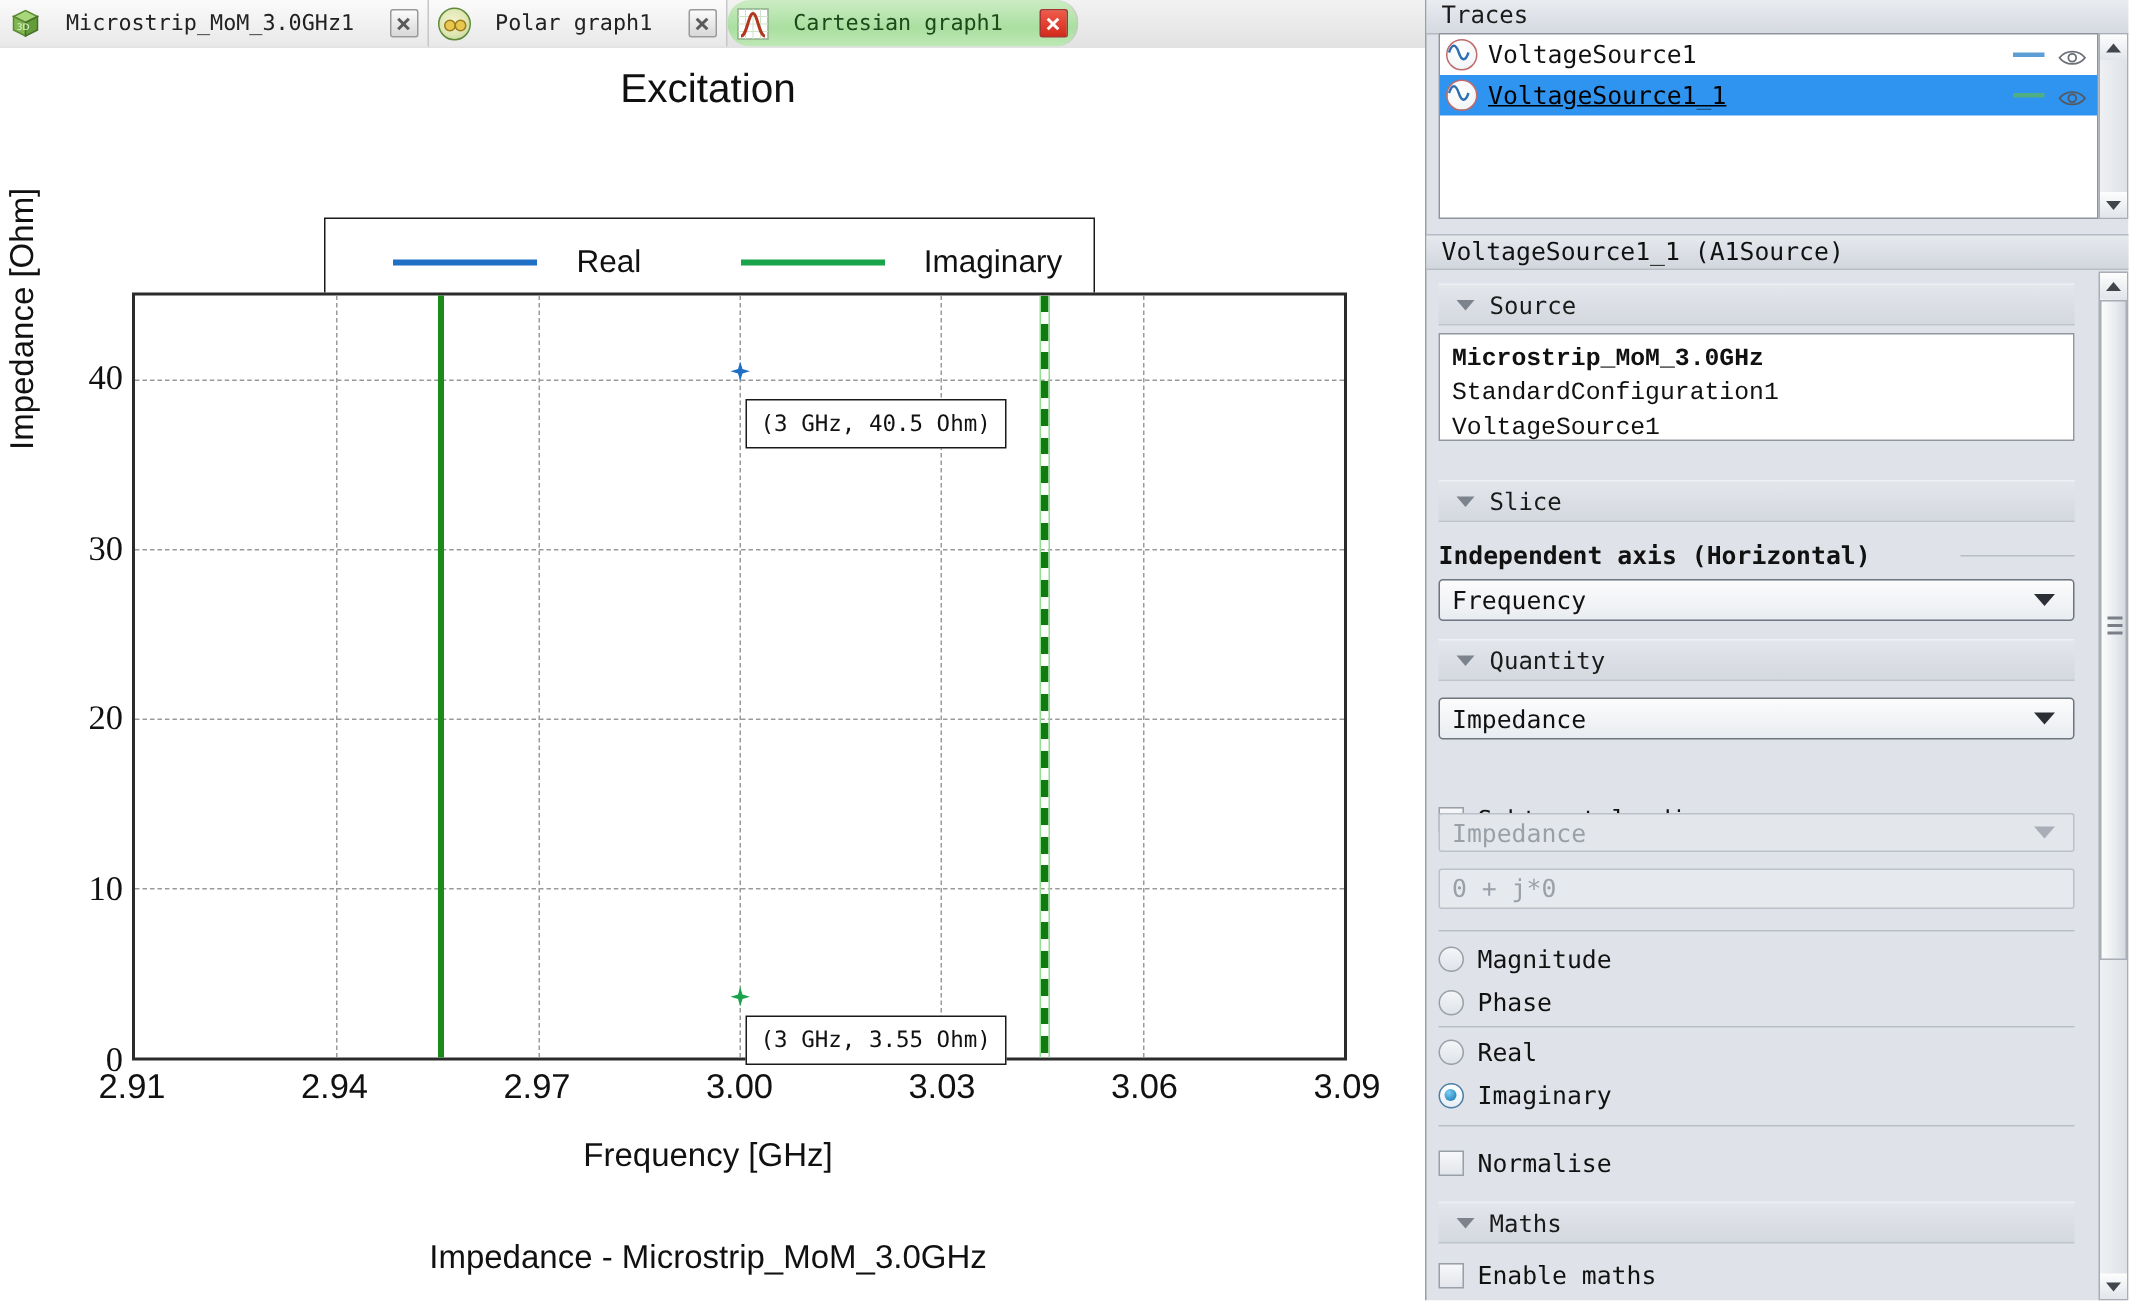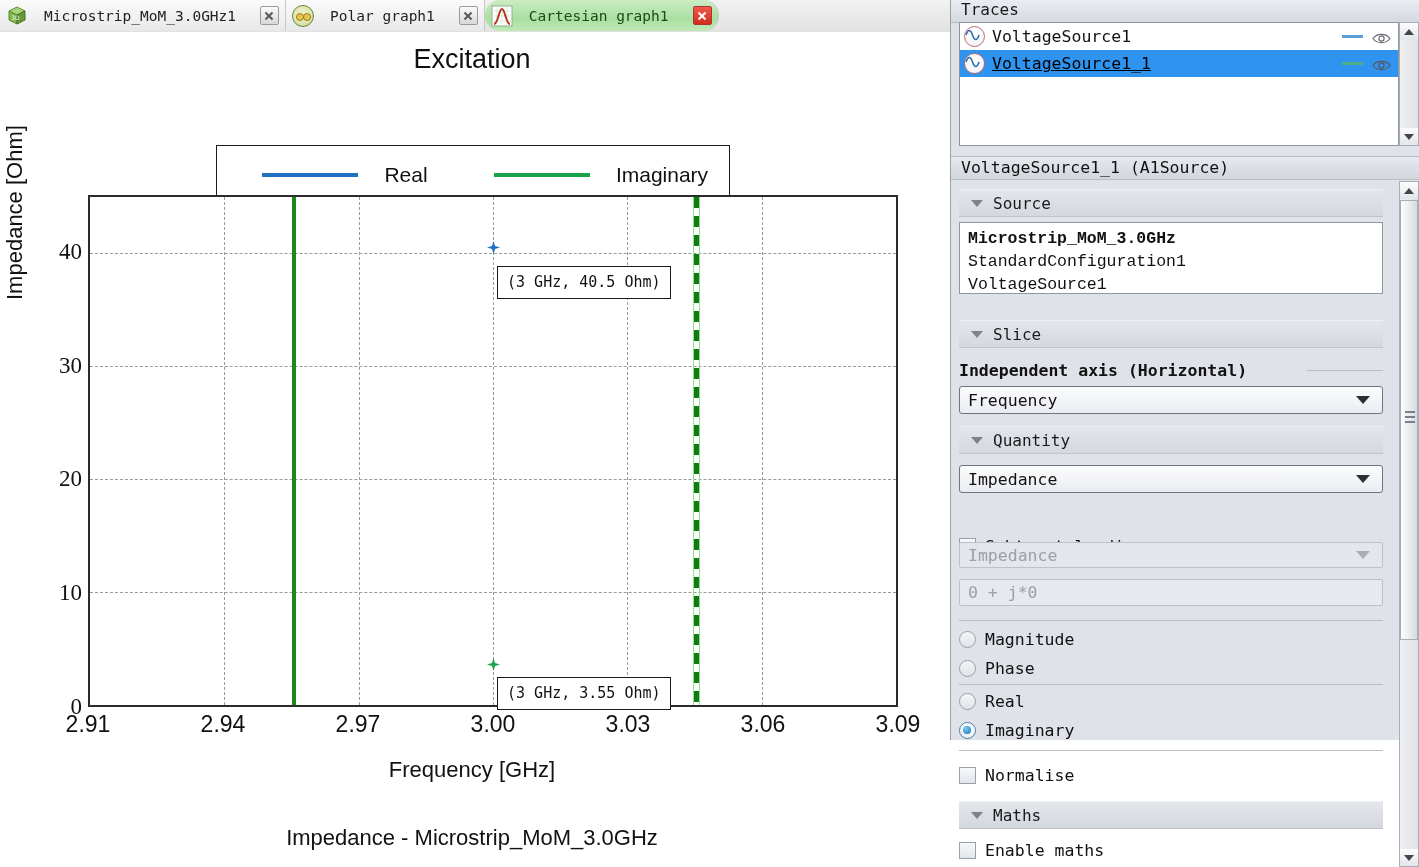--- a/index.html
+++ b/index.html
@@ -106,21 +106,21 @@
     position:absolute;left:0;top:725px;width:944px;text-align:center;
     font-size:22px;color:#111;
   }
   .caption{
     position:absolute;left:0;top:793px;width:944px;text-align:center;
     font-size:22px;color:#111;
   }
 
   
   .rpanel{
-    position:absolute;left:950px;top:0;width:469px;height:740px;
+    position:absolute;left:950px;top:0;width:469px;height:867px;
     background:#dfe2e8;border-left:1px solid #9aa0aa;box-sizing:border-box;
     font-family:"DejaVu Sans Mono",monospace;
   }
   .rp-header{
     height:22px;line-height:20px;padding-left:10px;
     font-size:16px;color:#1a1a1a;
     background:linear-gradient(#e9ecf1,#d5d9e0);
     border-bottom:1px solid #b2b7c0;
   }
   .traces-list{

